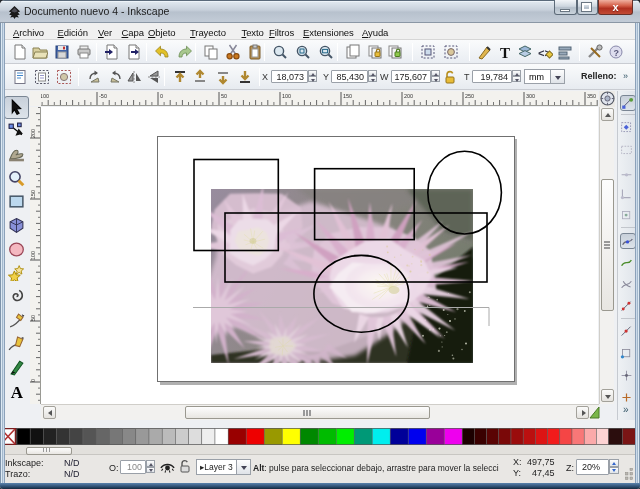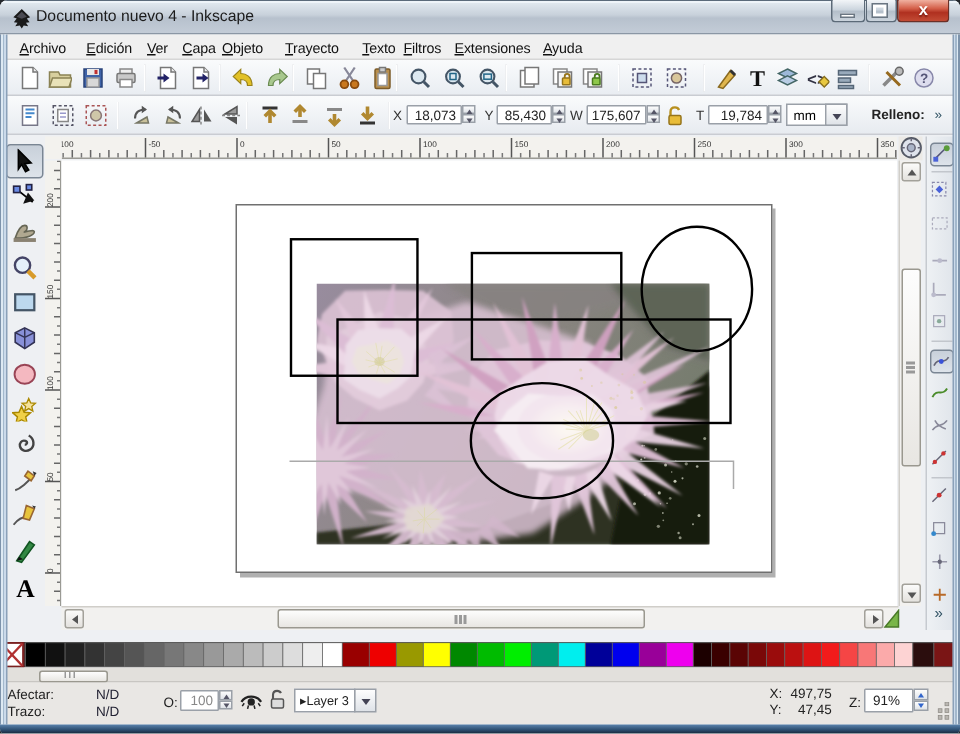--- a/index.html
+++ b/index.html
@@ -891,21 +891,21 @@
         <rect x="635.6" y="0.5" width="3.4" height="16" fill="#e8e6e2" stroke="#999"></rect>
         <polygon points="642.6,5.0 642.6,12.0 638.1,8.5" fill="#333"></polygon>
       </svg>
     </div>
 <div id="palsb" class="abs"></div>
 <div class="sbthumb" style="left:26px;top:447px;width:46px;height:8px"></div>
 <div class="abs" style="left:43px;top:448px;width:1px;height:4px;background:#999"></div>
     <div class="abs" style="left:46px;top:448px;width:1px;height:4px;background:#999"></div>
     <div class="abs" style="left:49px;top:448px;width:1px;height:4px;background:#999"></div>
 <div id="status" class="abs">
-<span class="abs" style="left:5px;top:3px">Afectar:</span>
+<span class="abs" style="left:5px;top:3px">Inkscape:</span>
       <span class="abs" style="left:64px;top:3px;color:#223">N/D</span>
 <span class="abs" style="left:5px;top:14px">Trazo:</span>
       <span class="abs" style="left:64px;top:14px;color:#223">N/D</span>
 <span class="abs" style="left:109px;top:8px">O:</span>
 <div class="fld" style="left:120px;top:5px;width:26px;height:14px;font-size:9px;line-height:13px;color:#888">100</div>
 <div style="position:absolute;left:146px;top:5px;width:9px;height:14px">
         <div class="spinbtn" style="height:6.5px">
           <span class="upt"></span>
         </div>
         <div class="spinbtn" style="height:6.5px">
@@ -918,26 +918,27 @@
         <path d="M3 9l-1.4 2M6 10.5 5.4 13M10 10.5l.6 2.5M13 9l1.4 2" stroke="#222" stroke-width="1.1"></path>
       </svg>
 <svg class="abs" style="left:179px;top:4px" width="12" height="15" viewBox="0 0 12 15">
         <path d="M3 7V4.4C3 2.6 4.3 1.6 5.8 1.6c1.1 0 2 .5 2.5 1.5" fill="none" stroke="#555" stroke-width="1.4"></path>
         <rect x="2" y="7" width="8" height="6" rx="1" fill="#ddd" stroke="#555"></rect>
       </svg>
 <div class="lay" style="left:196px;top:4px;width:41px;height:16px;font-size:8.5px;line-height:15px;padding-left:3px;white-space:nowrap;overflow:hidden">▸Layer 3</div>
 <div class="abs" style="left:236px;top:4px;width:15px;height:16px;background:linear-gradient(#fdfdfd,#dfe3e8);border:1px solid #9aa0a8">
         <span style="position:absolute;left:3.5px;top:6px;border-left:3.5px solid transparent;border-right:3.5px solid transparent;border-top:4px solid #445"></span>
       </div>
+<div class="abs" id="statxt" style="left:253px;top:7.5px;font-size:8.5px;width:252px;white-space:nowrap;overflow:hidden"><b>Alt</b>: pulse para seleccionar debajo, arrastre para mover la selecci</div>
 <span class="abs" style="left:513px;top:2px">X:</span>
       <span class="abs" style="left:527px;top:2px">497,75</span>
 <span class="abs" style="left:513px;top:13px">Y:</span>
       <span class="abs" style="left:532px;top:13px">47,45</span>
 <span class="abs" style="left:566px;top:8px">Z:</span>
-<div class="fld" style="left:576px;top:4px;width:33px;height:16px;font-size:9px;line-height:15px;text-align:center">91%</div>
+<div class="fld" style="left:576px;top:4px;width:33px;height:16px;font-size:9px;line-height:15px;text-align:center">20%</div>
 <div style="position:absolute;left:609px;top:4px;width:10px;height:16px">
         <div class="spinbtn" style="height:7.5px">
           <span class="upt" style="border-bottom-color:#36c"></span>
         </div>
         <div class="spinbtn" style="height:7.5px">
           <span class="dnt" style="border-top-color:#36c"></span>
         </div>
       </div>
 <svg class="abs" style="left:622px;top:13px" width="12" height="12">
         <g fill="#b9b6b1" stroke="#8d8a84" stroke-width="0.5">

